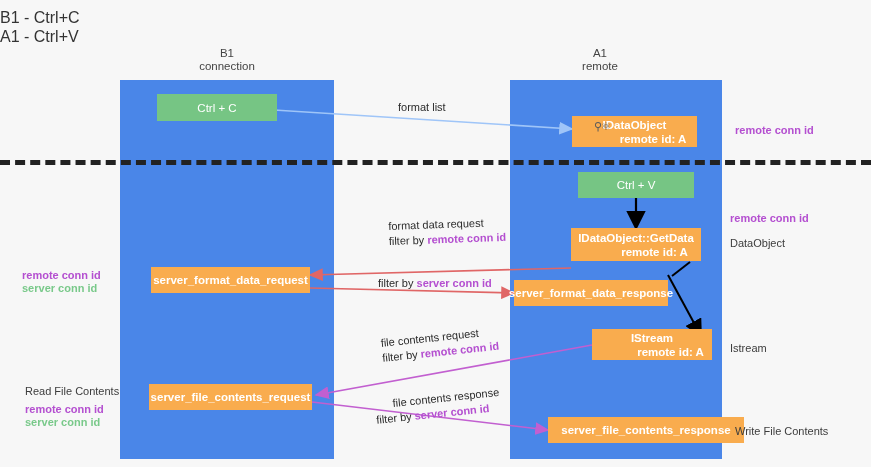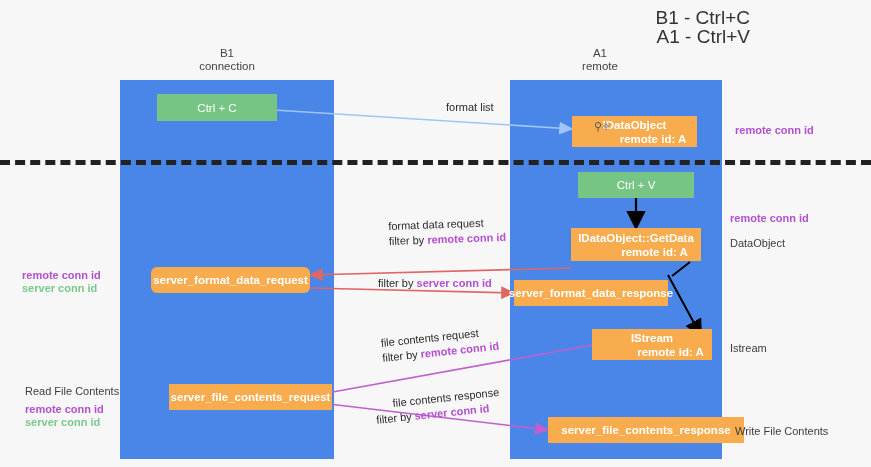--- a/index.html
+++ b/index.html
@@ -64,23 +64,23 @@
     line-height: 15px;
     color: #2b2b2b;
     white-space: nowrap;
     transform-origin: left top;
   }
   .edge-label .hl-purple { color: #b44fd0; font-weight: bold; }
 
   .title {
     position: absolute;
     width: 750px;
-    text-align: right;
+    text-align: left;
     color: #333333;
-    font-size: 19px;
+    font-size: 16px;
     line-height: 19px;
     white-space: pre-line;
   }
   svg.overlay {
     position: absolute;
     left: 0; top: 0;
     width: 871px;
     height: 467px;
     pointer-events: none;
   }
@@ -162,42 +162,42 @@
 
   <div class="node green" style="left:578px; top:172px; width:116px; height:26px;">
     <span>Ctrl + V</span>
   </div>
 
   <div class="node orange" style="left:571px; top:228px; width:130px; height:33px;">
     <span>IDataObject::GetData</span>
     <span class="l2">remote id: A</span>
   </div>
 
-  <div class="node orange" style="left:151px; top:267px; width:159px; height:26px;border-radius:6px;">
+  <div class="node orange" style="left:151px; top:267px; width:159px; height:26px;">
     <span>server_format_data_request</span>
   </div>
 
   <div class="node orange" style="left:514px; top:280px; width:154px; height:26px;">
     <span>server_format_data_response</span>
   </div>
 
   <div class="node orange" style="left:592px; top:329px; width:120px; height:31px;">
     <span>IStream</span>
     <span class="l2">remote id: A</span>
   </div>
 
-  <div class="node orange" style="left:149px; top:384px; width:163px; height:26px;margin-left:20px;">
+  <div class="node orange" style="left:149px; top:384px; width:163px; height:26px;">
     <span>server_file_contents_request</span>
   </div>
 
   <div class="node orange" style="left:548px; top:417px; width:196px; height:26px;">
     <span>server_file_contents_response</span>
   </div>
 
-  <div class="edge-label" style="left:398px; top:100px;margin-left:48px;">
+  <div class="edge-label" style="left:398px; top:100px;">
     <div>format list</div>
   </div>
 
   <div class="edge-label" style="left:388px; top:219px; transform:rotate(-2deg);">
     <div>format data request</div>
     <div>
       <span>filter by </span><span class="hl-purple">remote conn id</span>
     </div>
   </div>
 

